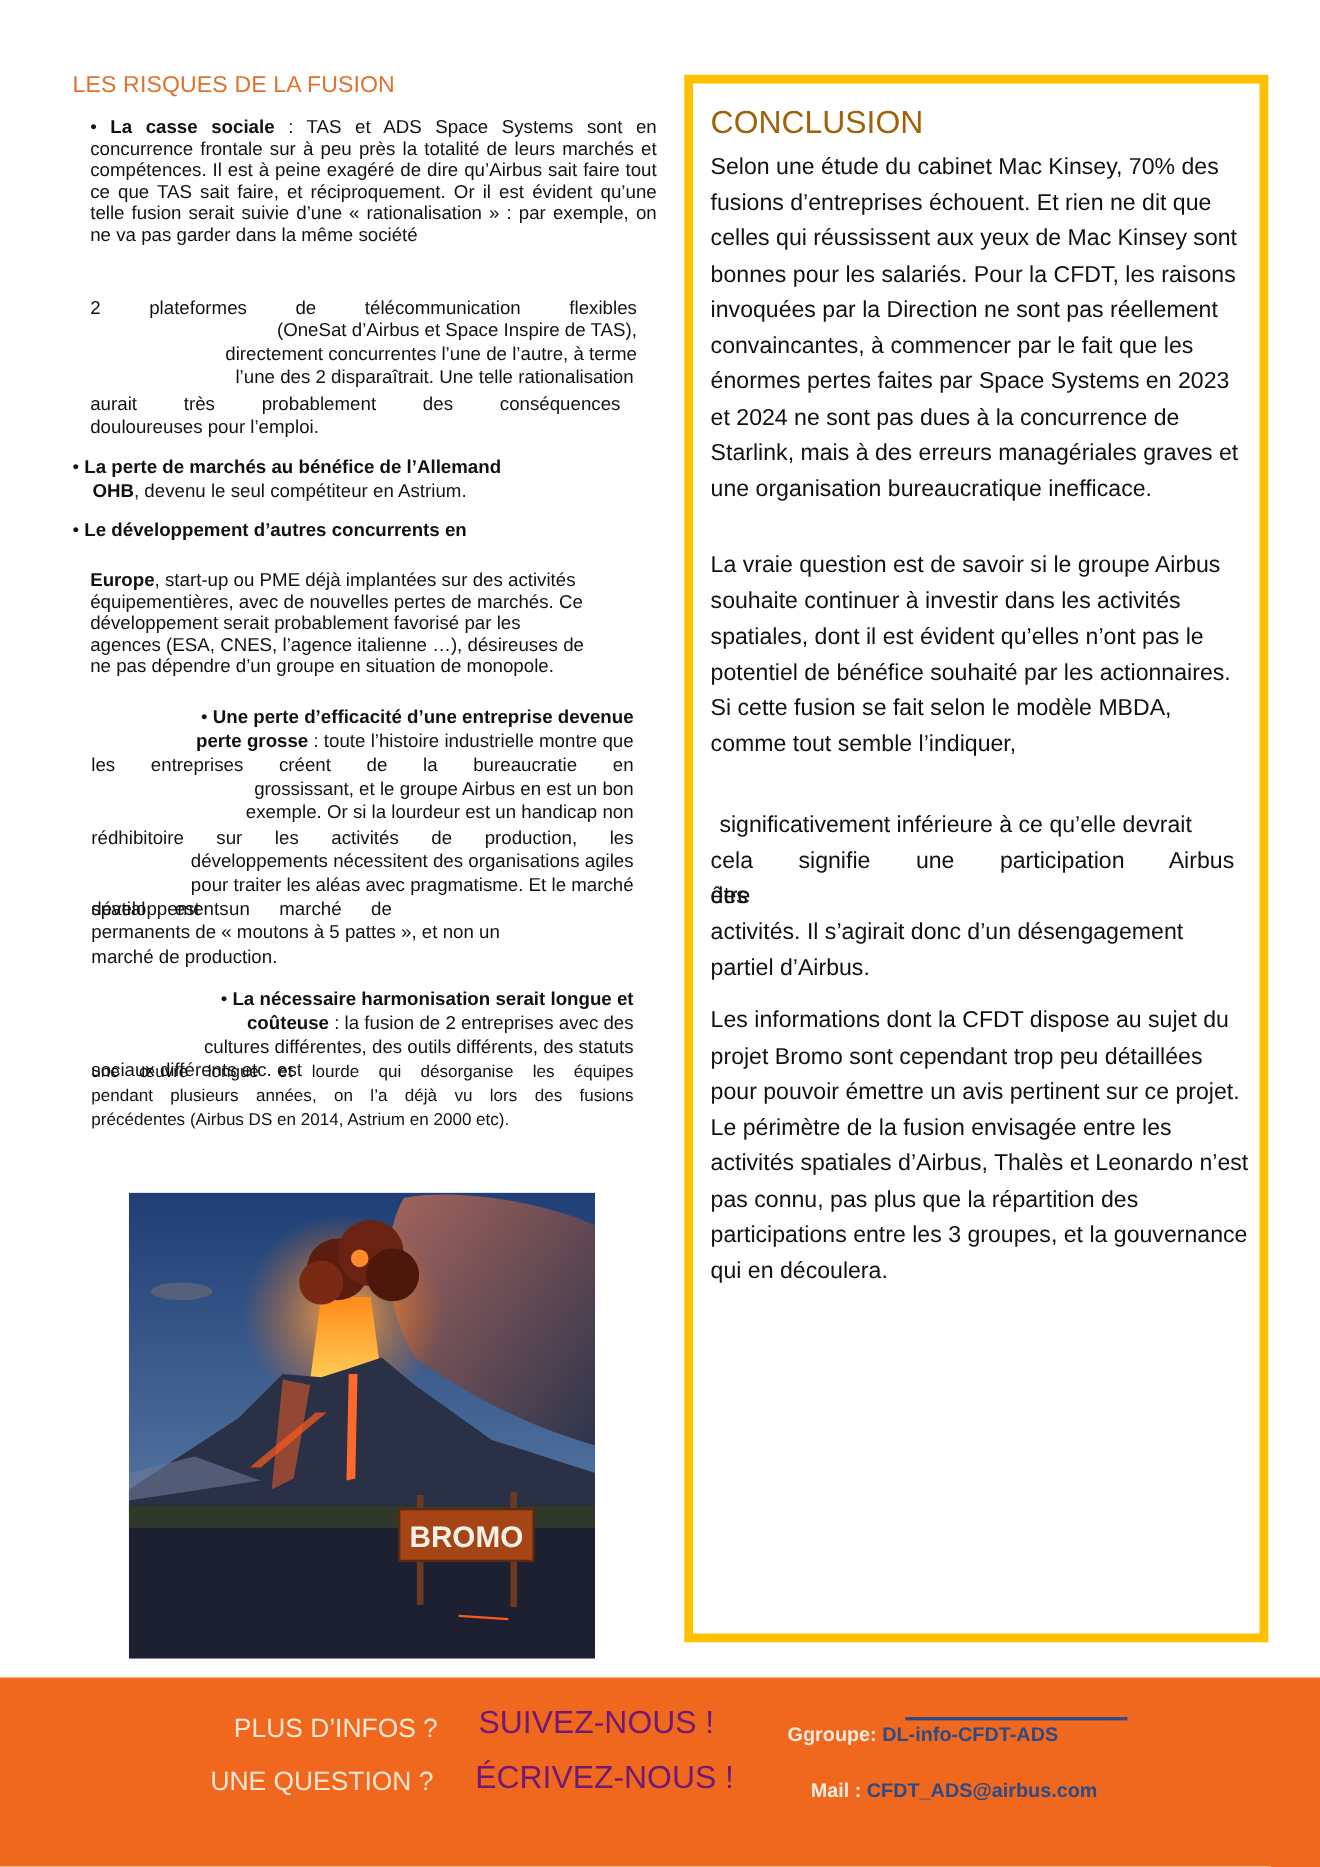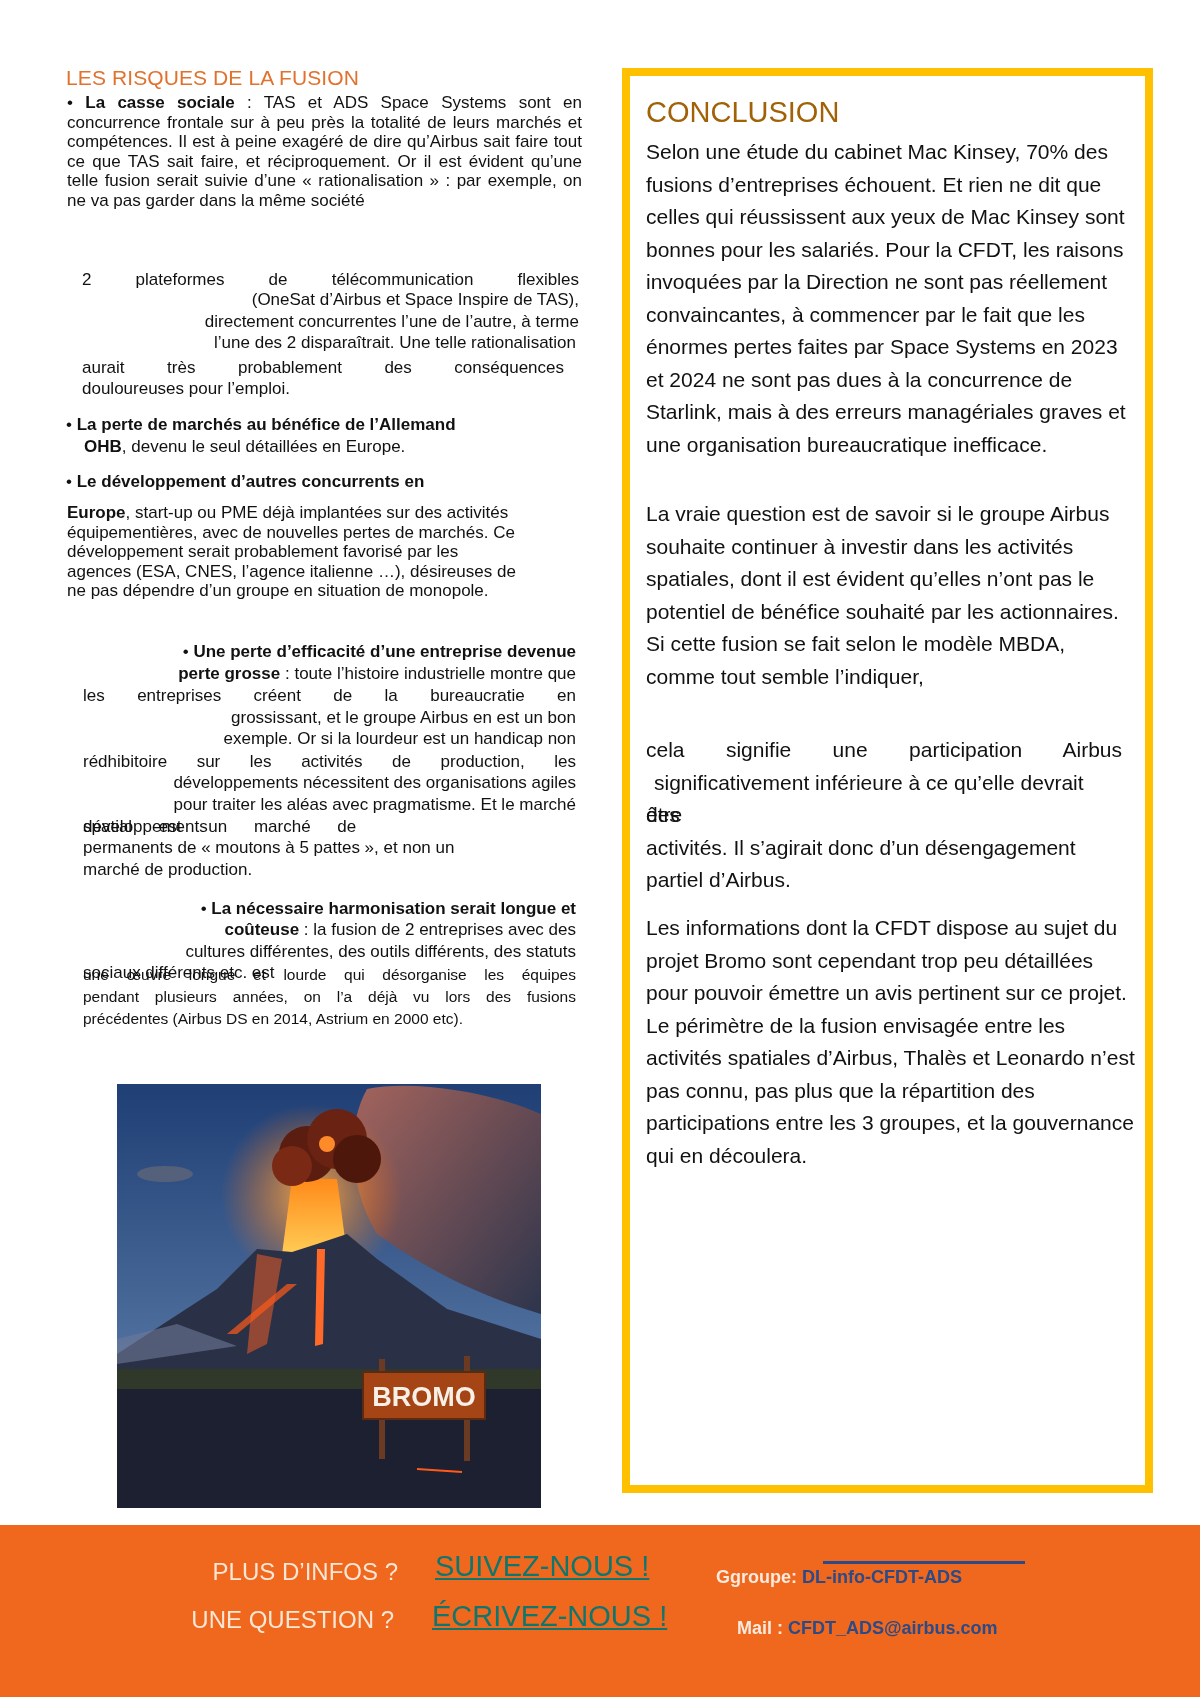--- a/index.html
+++ b/index.html
@@ -2,38 +2,38 @@
 <html><head>
 <meta charset="utf-8">
 <style>
   html, body { margin: 0; padding: 0; }
   body {
     width: 1200px; height: 1697px; position: relative; overflow: hidden;
     background: #ffffff; font-family: "Liberation Sans", sans-serif; color: #111;
   }
   .left-col { position: absolute; left: 66px; top: 66px; width: 515px; }
   .h-risks { color: #E0722E; font-size: 21px; margin: 0 0 3px 0; font-weight: normal; letter-spacing: 0.1px; }
-  .p { font-size: 17px; line-height: 19.6px; margin: 1px; }
+  .p { font-size: 17px; line-height: 19.6px; margin: 16px; }
   .j { text-align: justify; }
   .b { font-weight: bold; }
   .abs { position: absolute; font-size: 17px; line-height: 19.6px; white-space: nowrap; }
   .calibri { font-family: "Liberation Sans", sans-serif; font-size: 15.5px; line-height: 22px; }
 
   .box {
     position: absolute; left: 622px; top: 68px; width: 515px; height: 1409px;
     border: 8px solid #FFC000; background: #fff;
   }
   .h-concl { position: absolute; left: 16px; top: 20px; color: #a16207; font-size: 29px; font-weight: normal; margin: 0; }
   .cp { position: absolute; left: 16px; font-size: 21px; line-height: 32.5px; margin: 0; width: 490px; }
 
   .photo { position: absolute; left: 117px; top: 1084px; width: 424px; height: 424px; overflow: hidden; }
 
   .footer { position: absolute; left: 0; top: 1525px; width: 1200px; height: 172px; background: #F0681E; }
   .f-q { position: absolute; color: #FBE7D6; font-size: 24px; white-space: nowrap; }
-  .f-cta { position: absolute; color: #0f766e; font-size: 29px; white-space: nowrap; text-decoration: underline; }
+  .f-cta { position: absolute; color: #701a75; font-size: 29px; white-space: nowrap; }
   .f-lbl { position: absolute; color: #FBEBDF; font-size: 18px; font-weight: bold; white-space: nowrap; }
   .f-link { color: #2B4A86; font-weight: bold; }
   .underline { position: absolute; left: 823px; top: 1561px; width: 202px; height: 3px; background: #2B4A86; }
 </style>
 </head>
 <body>
 
 <div class="left-col">
   <h2 class="h-risks">LES RISQUES DE LA FUSION</h2>
 
@@ -52,21 +52,21 @@
 <div class="abs" style="left:82px;top:358px;width:482px;text-align:justify;text-align-last:justify;white-space:normal;">
   <span>aurait très probablement des conséquences</span>
 </div>
 <div class="abs" style="left:82px;top:379px;">douloureuses pour l’emploi.</div>
 
 <div class="abs" style="left:66px;top:415px;">
   <span>•</span>
   <span class="b">La perte de marchés au bénéfice de l’Allemand</span>
 </div>
 <div class="abs" style="left:84px;top:437px;">
-  <span class="b">OHB</span><span>, devenu le seul détaillées en Europe.</span>
+  <span class="b">OHB</span><span>, devenu le seul compétiteur en Astrium.</span>
 </div>
 
 <div class="abs" style="left:66px;top:472px;">
   <span>•</span>
   <span class="b">Le développement d’autres concurrents en</span>
 </div>
 <p class="p" style="position:absolute;left:66px;top:502px;width:455px;">
   <span class="b">Europe</span><span>, start-up ou PME déjà implantées sur des activités équipementières, avec de nouvelles pertes de marchés. Ce développement serait probablement favorisé par les agences (ESA, CNES, l’agence italienne …), désireuses de ne pas dépendre d’un groupe en situation de monopole.</span>
 </p>
 
@@ -155,22 +155,22 @@
     <text x="307" y="322" text-anchor="middle" fill="#f6f0e6" font-family="'Liberation Sans', sans-serif" font-weight="bold" font-size="27">BROMO</text>
     <path d="M300 385 L345 388" stroke="#ff5a1a" stroke-width="2"></path>
   </svg>
 </div>
 
 <div class="box">
   <h2 class="h-concl">CONCLUSION</h2>
   <p class="cp" style="top:60px;">Selon une étude du cabinet Mac Kinsey, 70% des fusions d’entreprises échouent. Et rien ne dit que celles qui réussissent aux yeux de Mac Kinsey sont bonnes pour les salariés. Pour la CFDT, les raisons invoquées par la Direction ne sont pas réellement convaincantes, à commencer par le fait que les énormes pertes faites par Space Systems en 2023 et 2024 ne sont pas dues à la concurrence de Starlink, mais à des erreurs managériales graves et une organisation bureaucratique inefficace.</p>
   <p class="cp" style="top:422px;">La vraie question est de savoir si le groupe Airbus souhaite continuer à investir dans les activités spatiales, dont il est évident qu’elles n’ont pas le potentiel de bénéfice souhaité par les actionnaires. Si cette fusion se fait selon le modèle MBDA, comme tout semble l’indiquer,</p>
   <div class="cp" style="top:658px;">
+    <div style="padding-left:8px;white-space:nowrap;">significativement inférieure à ce qu’elle devrait</div>
     <div style="text-align:justify;text-align-last:justify;width:476px;">cela signifie une participation Airbus</div>
-    <div style="padding-left:8px;white-space:nowrap;">significativement inférieure à ce qu’elle devrait</div>
     <div style="position:relative;height:32.5px;">
       <span style="position:absolute;left:0;">être</span>
       <span style="position:absolute;left:0;">des</span>
     </div>
     <div>activités. Il s’agirait donc d’un désengagement partiel d’Airbus.</div>
   </div>
   <p class="cp" style="top:836px;">Les informations dont la CFDT dispose au sujet du projet Bromo sont cependant trop peu détaillées pour pouvoir émettre un avis pertinent sur ce projet. Le périmètre de la fusion envisagée entre les activités spatiales d’Airbus, Thalès et Leonardo n’est pas connu, pas plus que la répartition des participations entre les 3 groupes, et la gouvernance qui en découlera.</p>
 </div>
 
 <div class="footer"></div>

